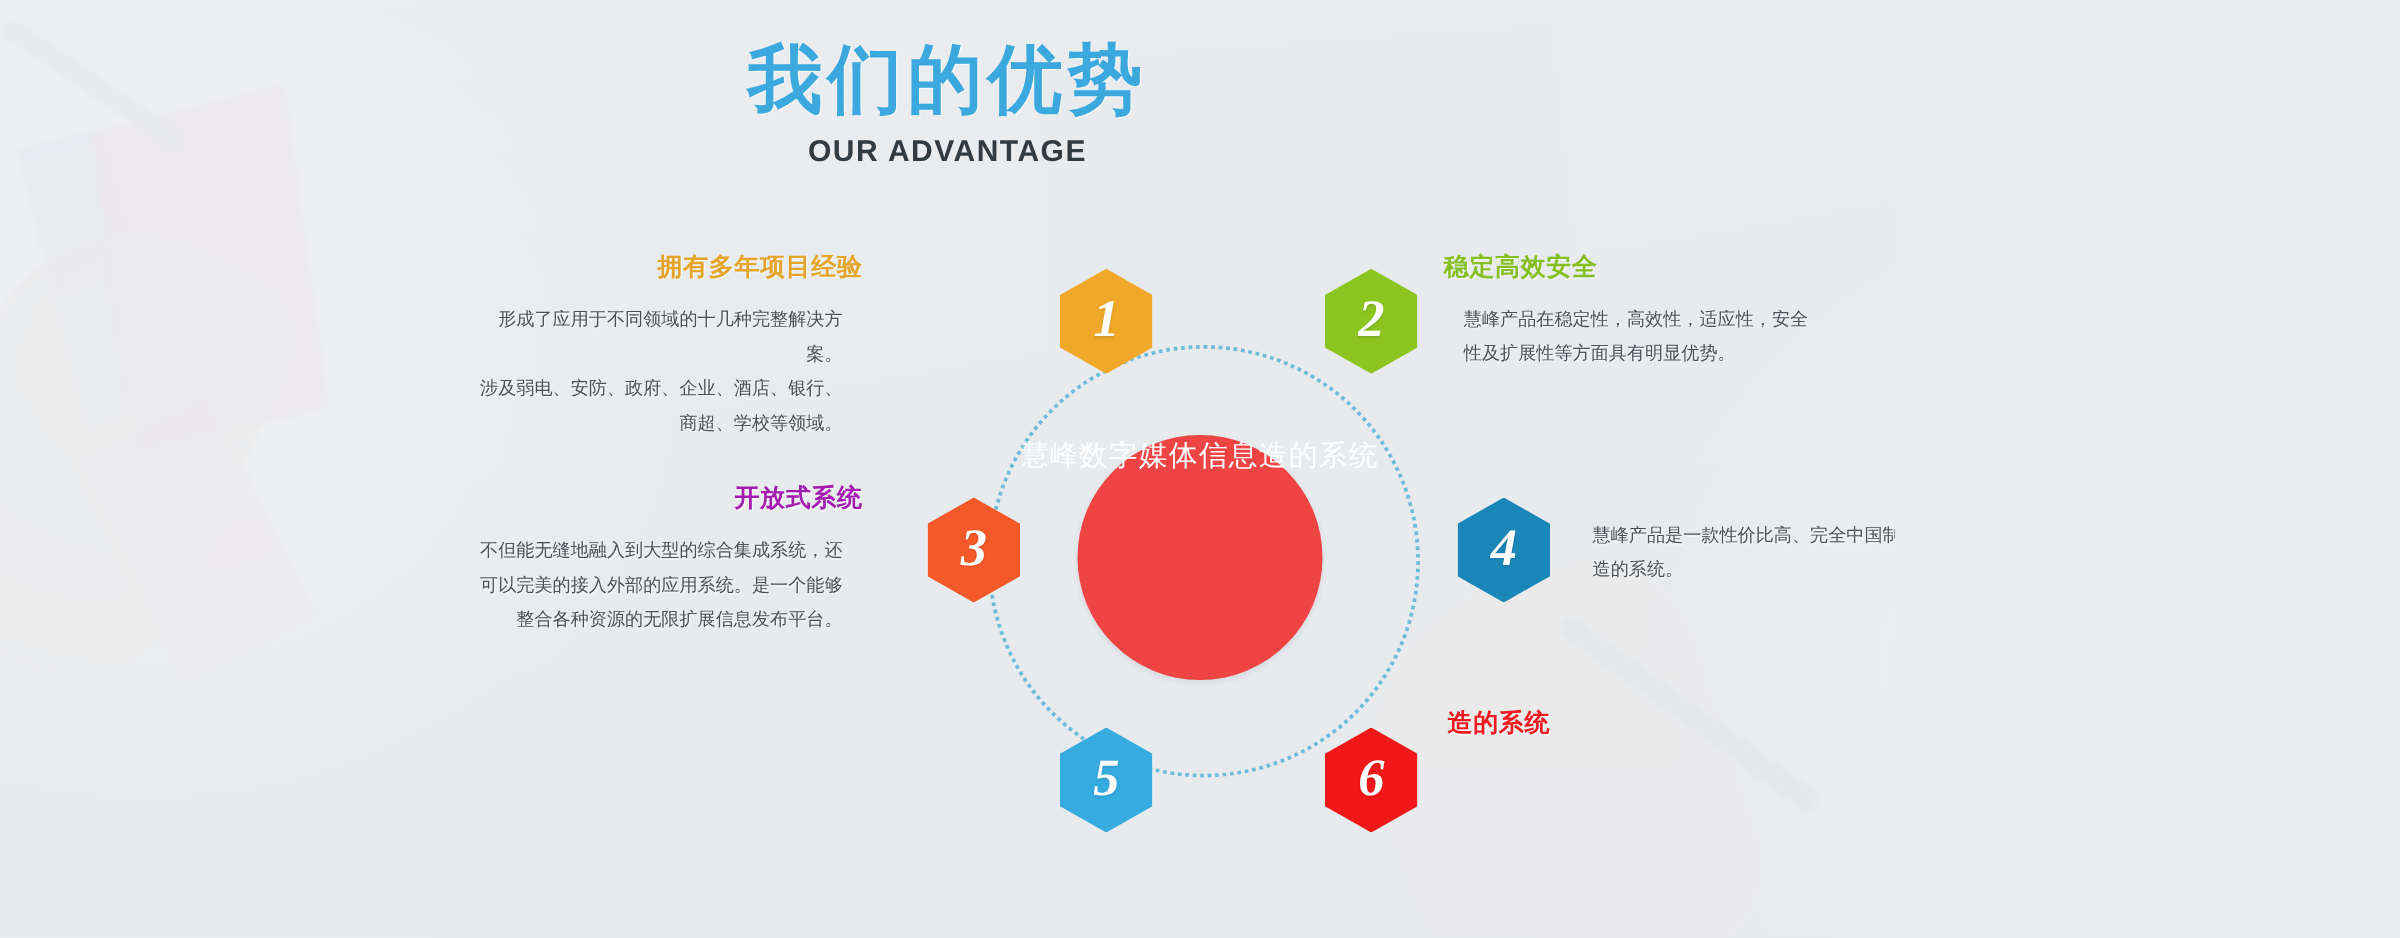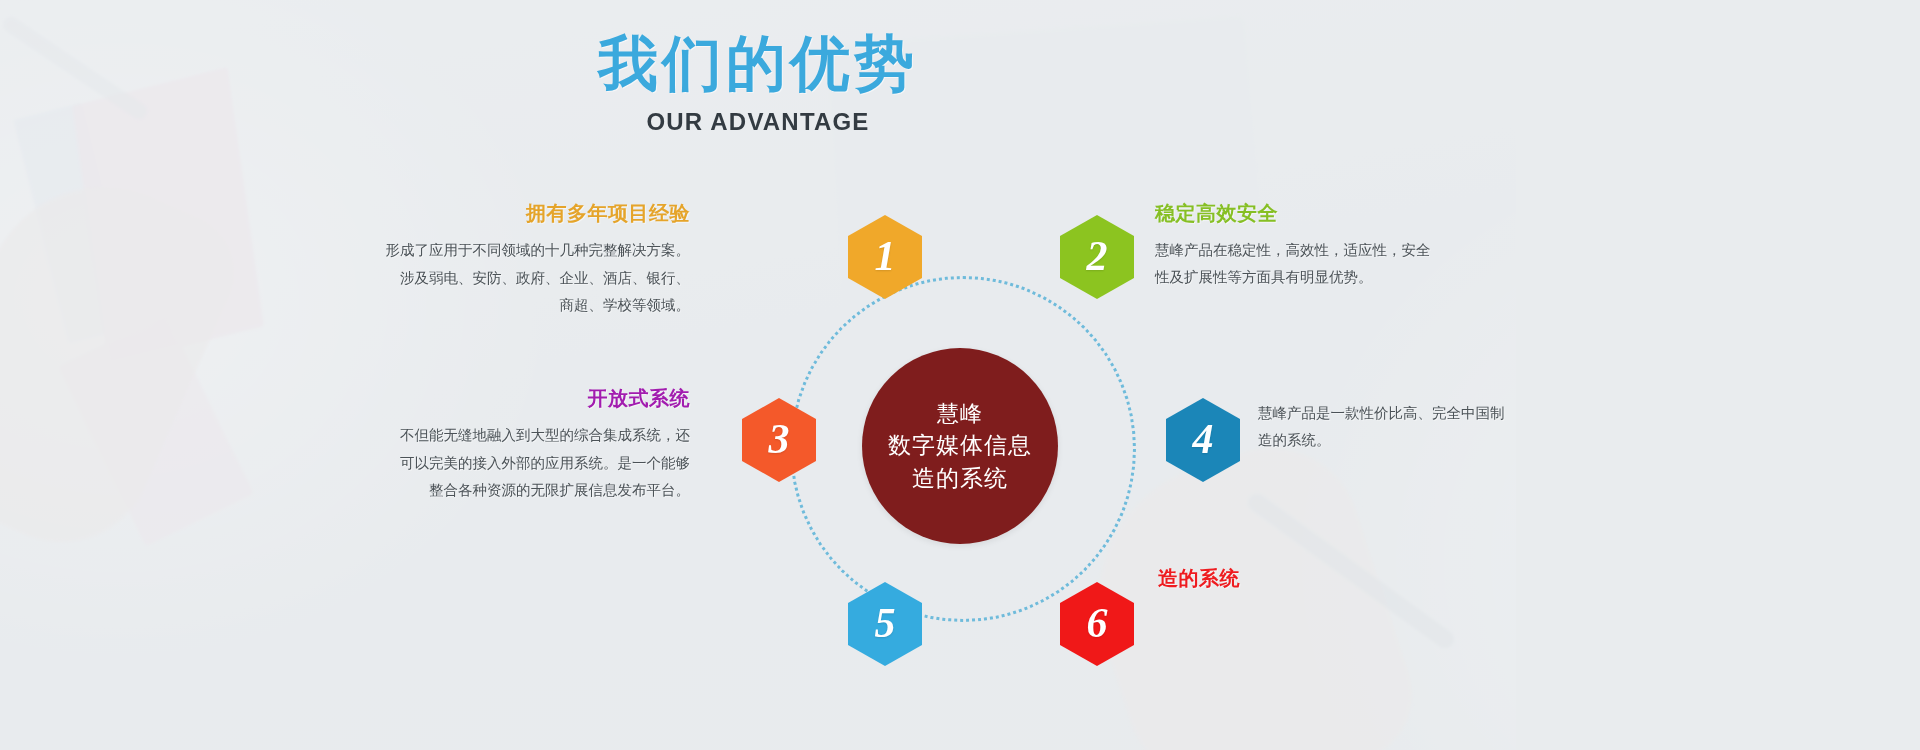--- a/index.html
+++ b/index.html
@@ -65,22 +65,22 @@
     text-shadow:1px 1px 0 rgba(255,255,255,.55);
   }
   .title-en{
     margin-top:14px;font-size:24px;font-weight:700;color:#333b42;
     letter-spacing:1.2px;
   }
 
   
   .center-circle{
     position:absolute;left:862px;top:348px;width:196px;height:196px;
-    border-radius:50%;background:#7f1d1d;
-    display:flex;flex-direction:column;align-items:center;justify-content:center;
+    border-radius:50%;background:#ef4444;
+    display:flex;flex-direction:row;align-items:flex-start;justify-content:center;
     box-shadow:0 2px 6px rgba(0,0,0,.08);
   }
   .center-circle .c-line{
     color:#ffffff;font-size:23px;line-height:1.42;letter-spacing:1px;
     text-align:center;white-space:nowrap;
   }
   .center-circle .c-line.l1{font-size:22px;}
 
   
   .ring{
@@ -109,21 +109,21 @@
   .hex.h5{left:848px;top:582px;}
   .hex.h6{left:1060px;top:582px;}
 
   
   .block{position:absolute;}
   .block h3{
     margin:0 0 10px 0;font-size:20px;font-weight:700;letter-spacing:.5px;
     text-shadow:1px 1px 0 rgba(255,255,255,.5);
   }
   .block p{
-    margin:0;font-size:14.5px;line-height:1.85;color:#4b5257;
+    margin:16px;font-size:14.5px;line-height:1.85;color:#4b5257;
     text-shadow:1px 1px 0 rgba(255,255,255,.45);
   }
   .block.left{text-align:right;}
   .block.right{text-align:left;}
 
   .b1{left:360px;top:200px;width:330px;}
   .b2{left:1155px;top:200px;width:340px;}
   .b3{left:340px;top:385px;width:350px;}
   .b4{left:1258px;top:400px;width:330px;}
   .b5{left:330px;top:565px;width:360px;}

